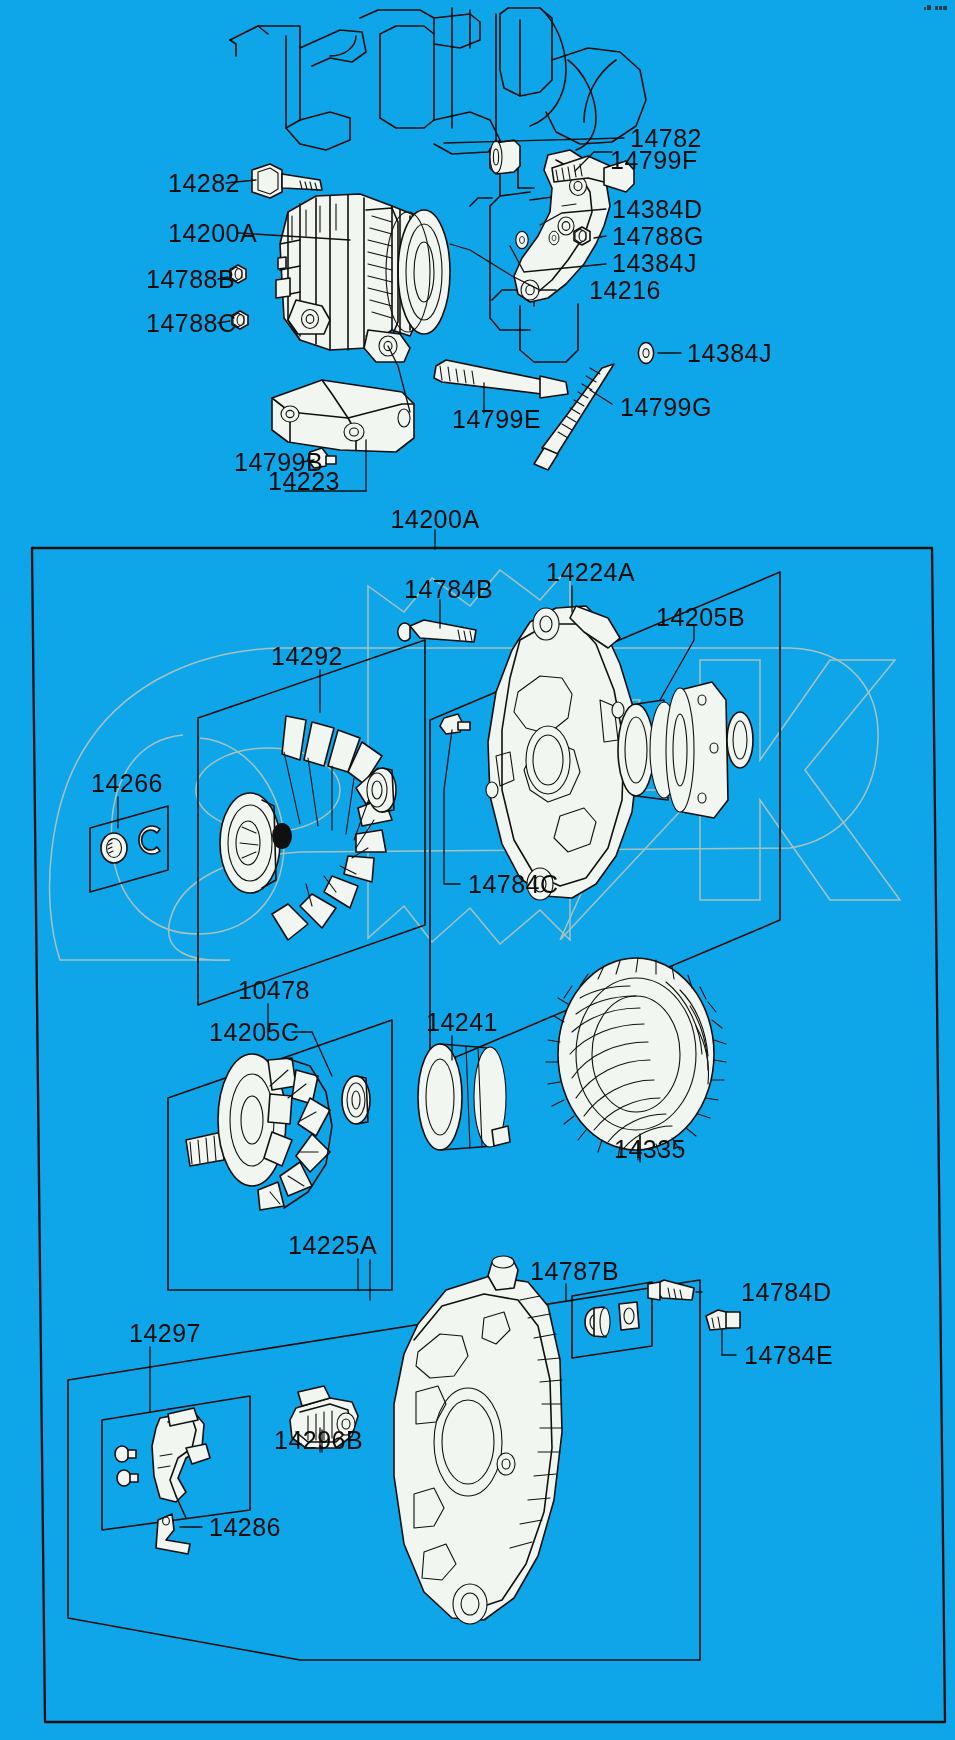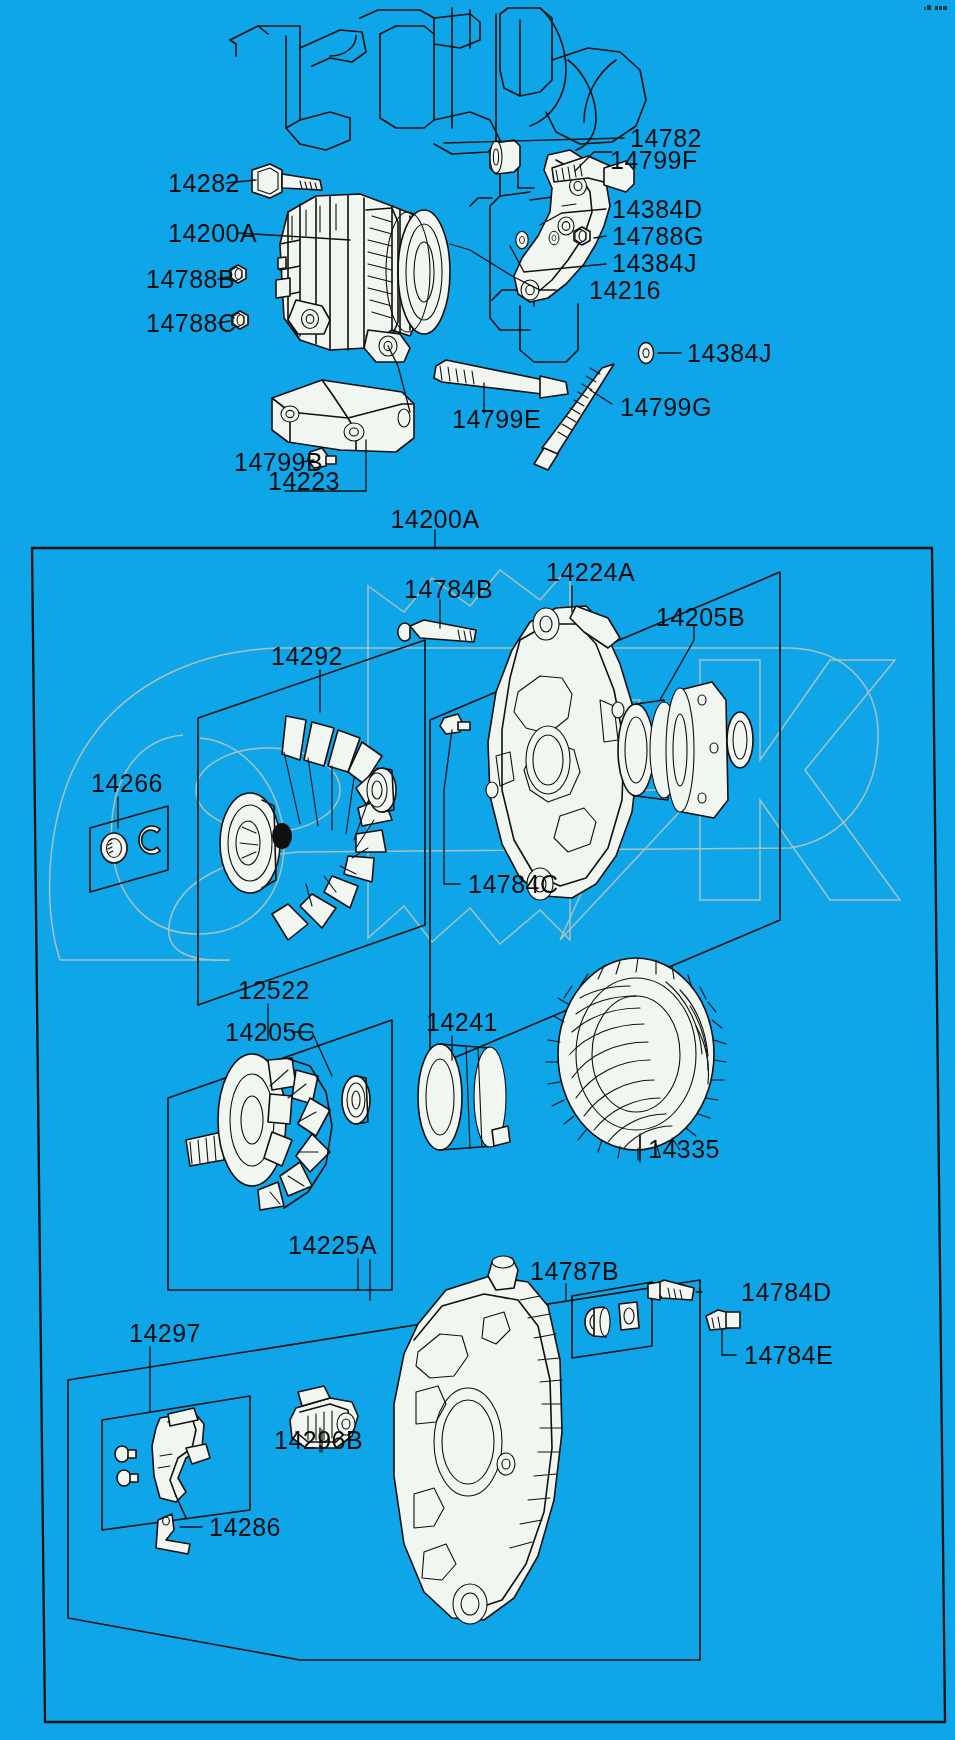--- a/index.html
+++ b/index.html
@@ -723,24 +723,24 @@
 
   <div>
     <div class="lbl c" style="left:435px; top:519px;">14200A</div>
 
     <div class="lbl" style="left:404px; top:589px;">14784B</div>
     <div class="lbl" style="left:546px; top:572px;">14224A</div>
     <div class="lbl" style="left:656px; top:617px;">14205B</div>
     <div class="lbl" style="left:271px; top:656px;text-align:right;">14292</div>
     <div class="lbl" style="left:91px;  top:783px;">14266</div>
     <div class="lbl" style="left:468px; top:884px;">14784C</div>
-    <div class="lbl" style="left:238px; top:990px;">12522</div>
+    <div class="lbl" style="left:238px; top:990px;">10478</div>
     <div class="lbl" style="left:426px; top:1022px;">14241</div>
-    <div class="lbl" style="left:225px; top:1032px;">14205C</div>
-    <div class="lbl" style="left:648px; top:1149px;">14335</div>
+    <div class="lbl" style="left:209px; top:1032px;">14205C</div>
+    <div class="lbl" style="left:614px; top:1149px;">14335</div>
     <div class="lbl" style="left:288px; top:1245px;">14225A</div>
     <div class="lbl" style="left:530px; top:1271px;">14787B</div>
     <div class="lbl" style="left:709px; top:1292px;margin-left:32px;">14784D</div>
     <div class="lbl" style="left:744px; top:1355px;">14784E</div>
     <div class="lbl" style="left:129px; top:1333px;">14297</div>
     <div class="lbl" style="left:274px; top:1440px;">14296B</div>
     <div class="lbl" style="left:209px; top:1527px;">14286</div>
   </div>
 
   <svg class="corner-mark" viewBox="0 0 26 9">

